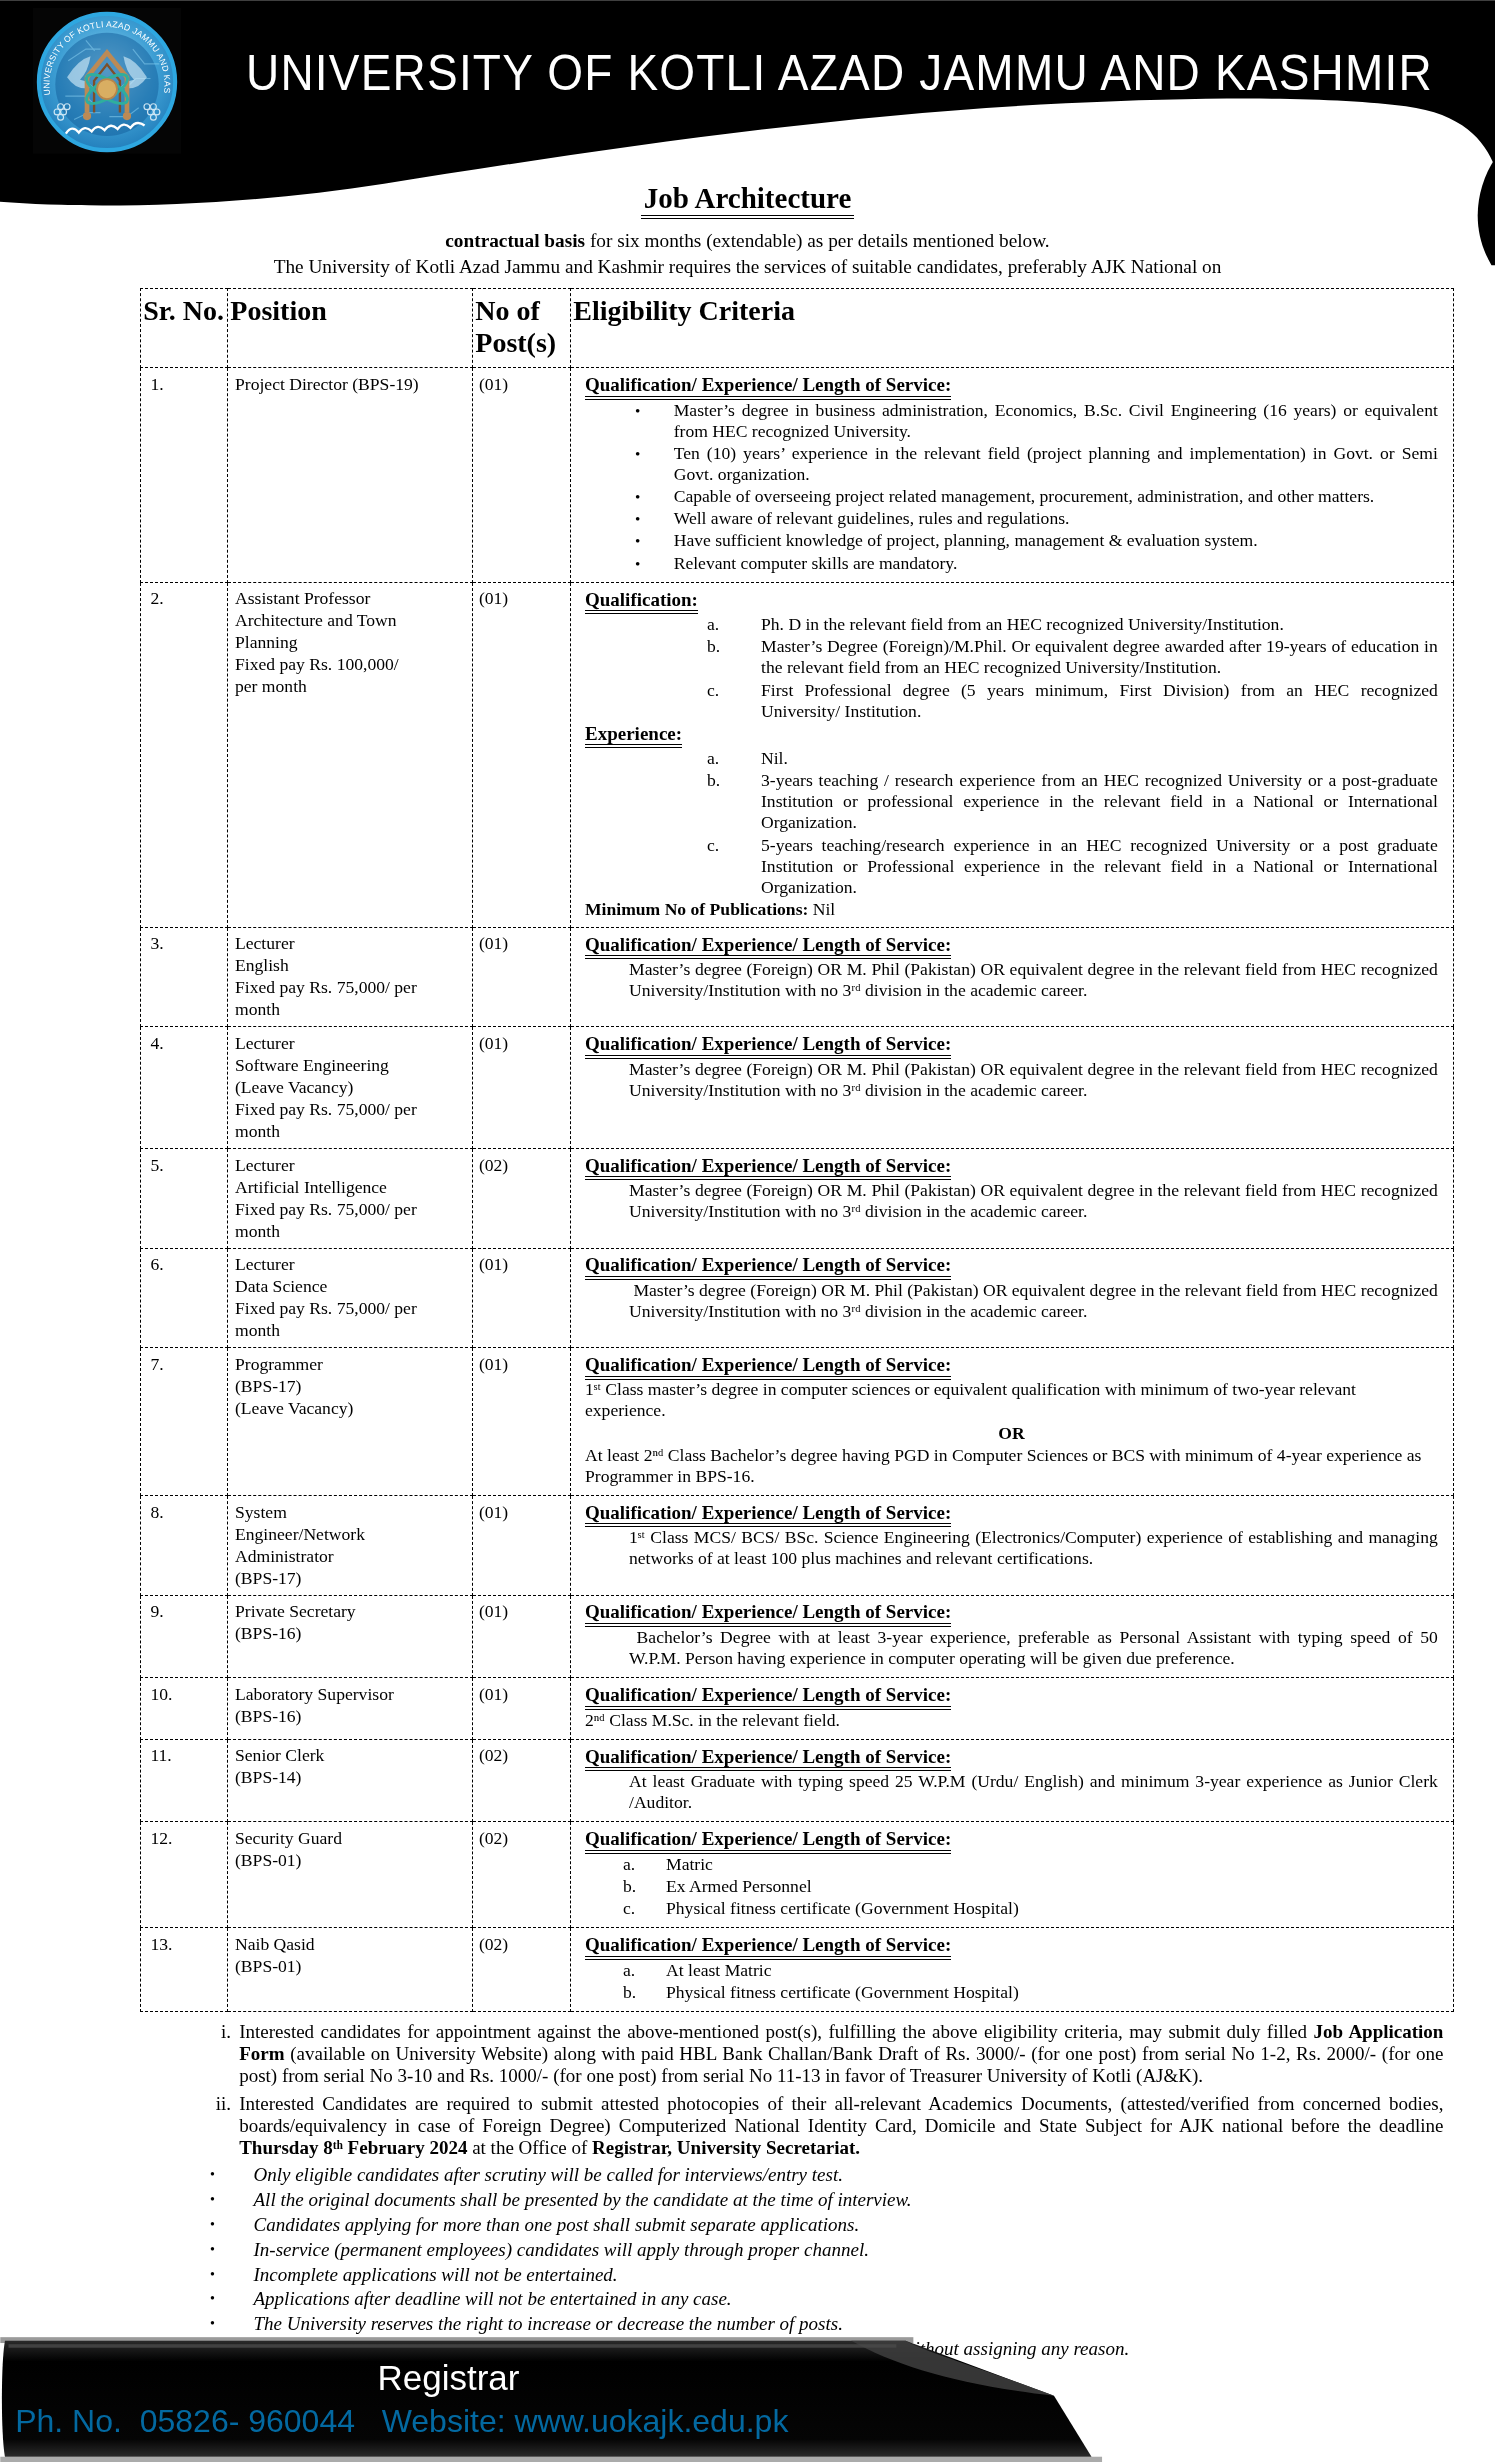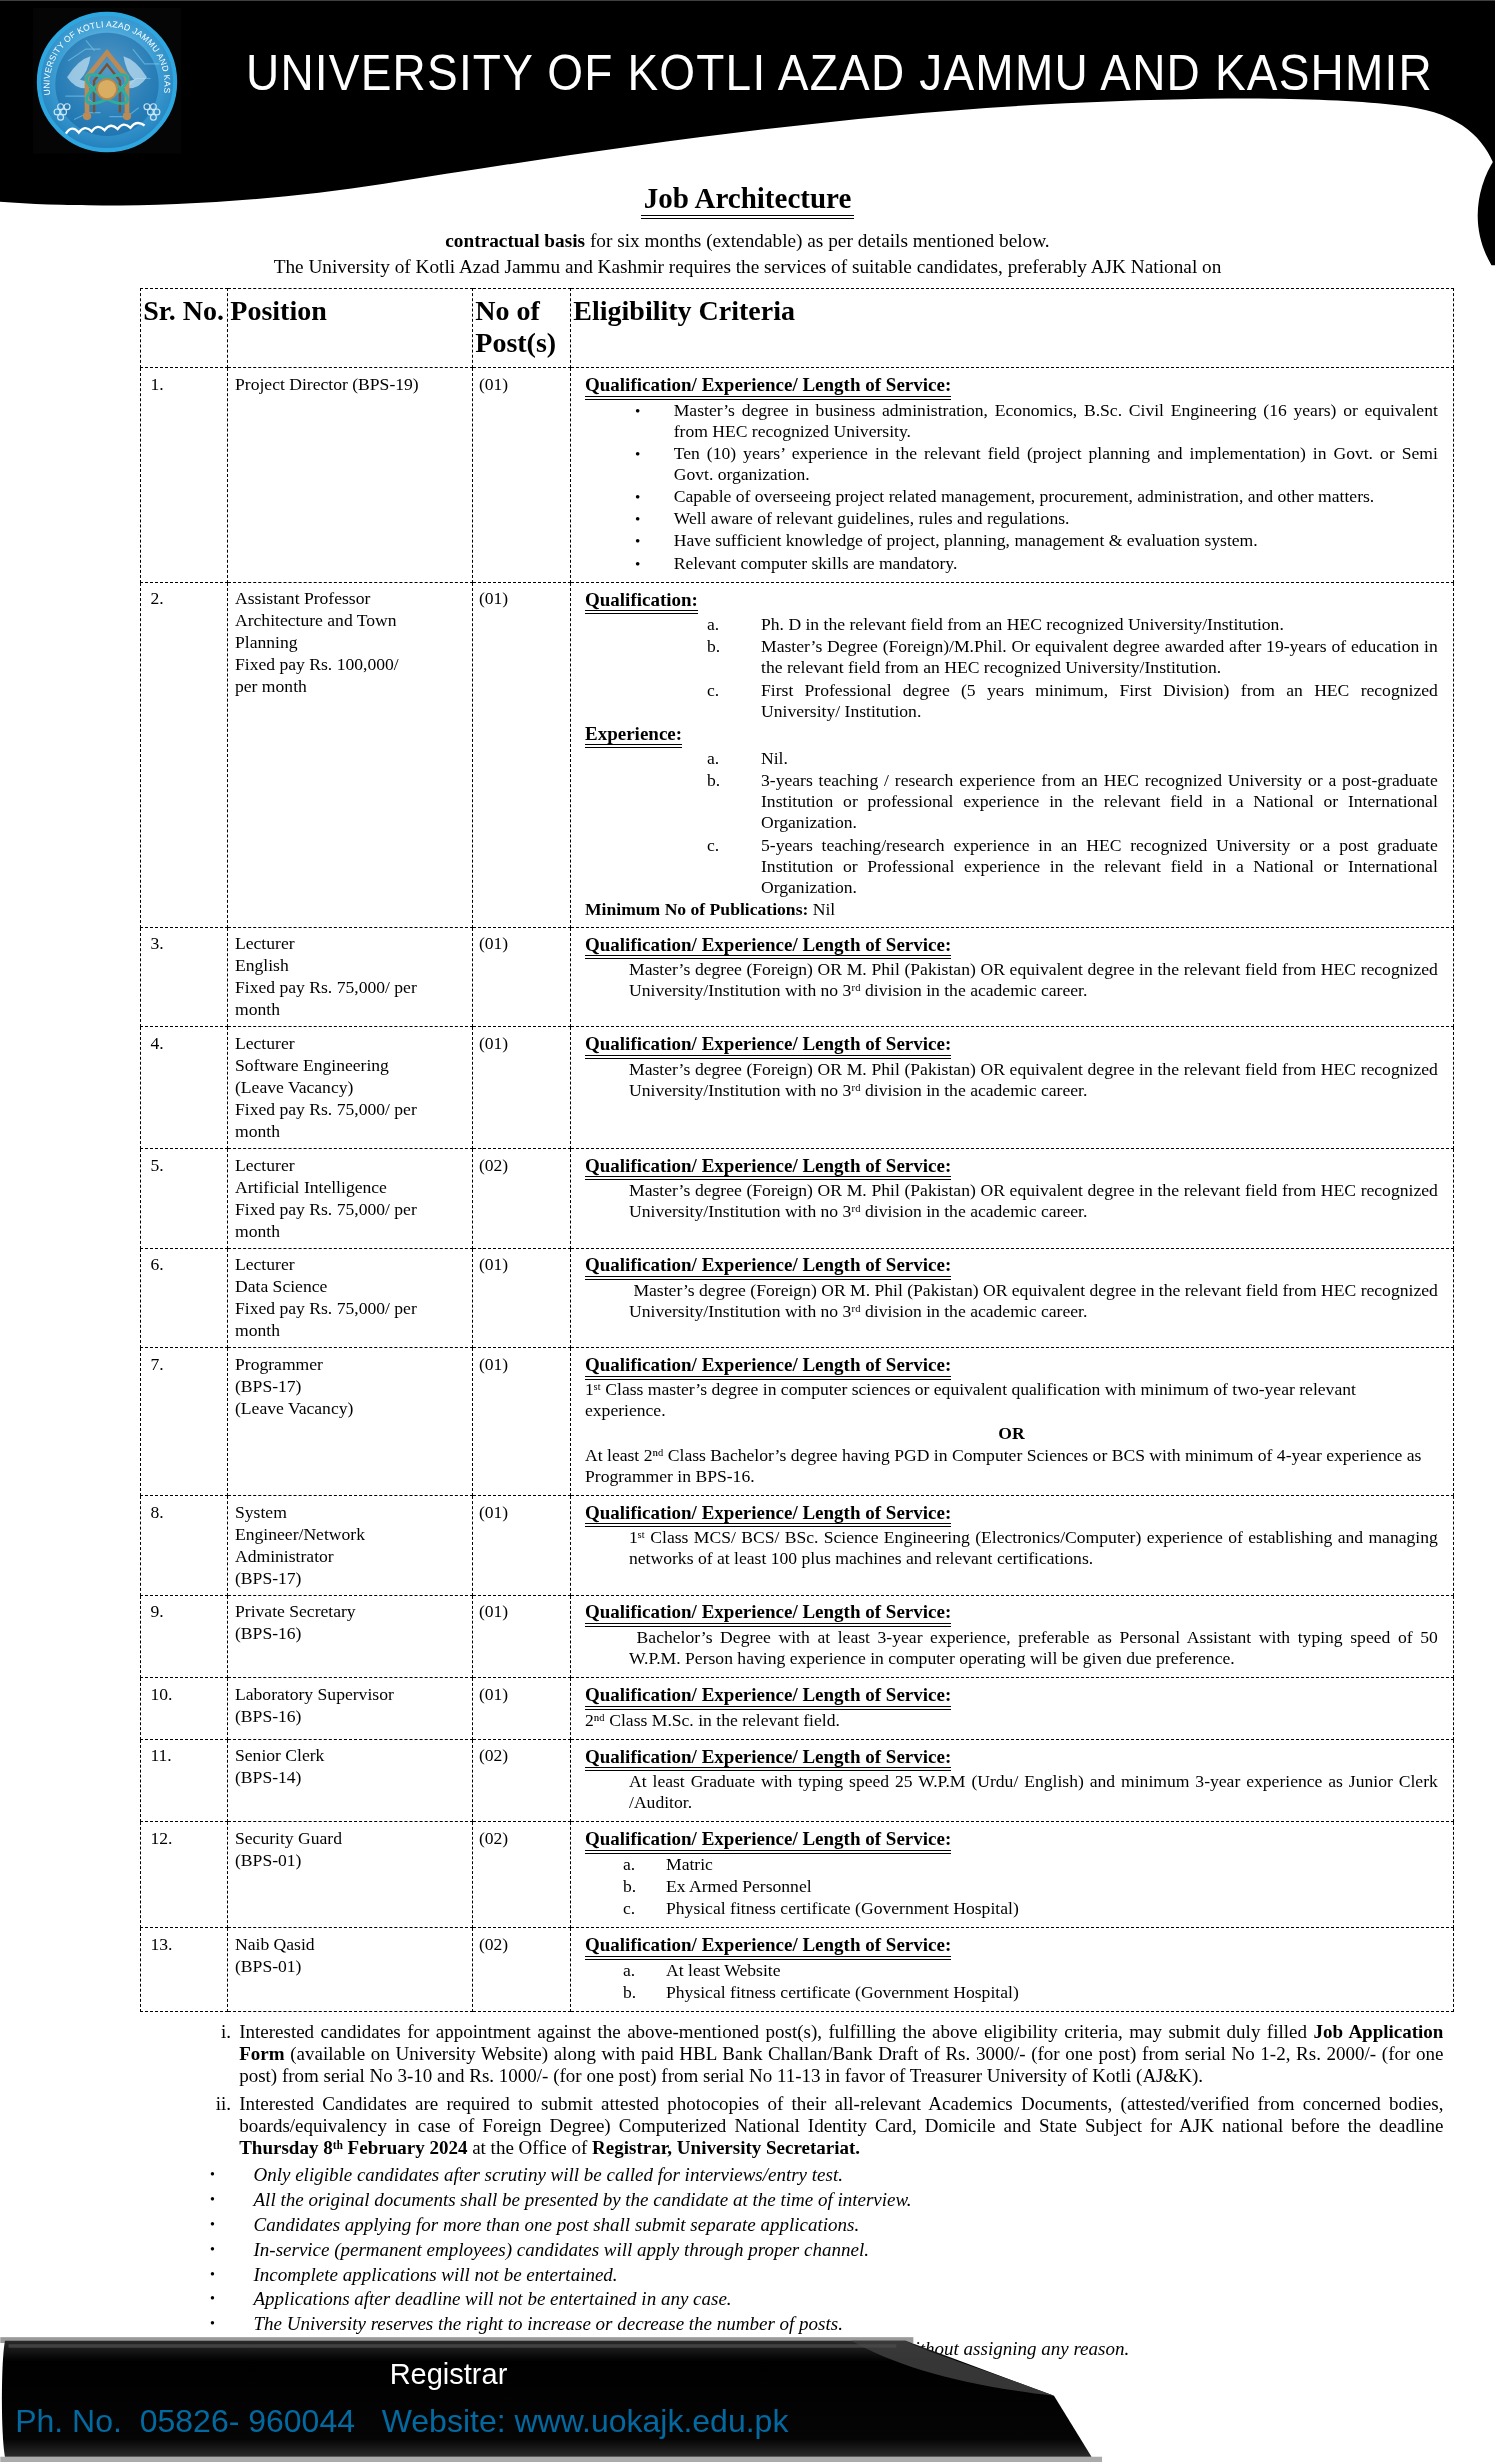--- a/index.html
+++ b/index.html
@@ -49,21 +49,21 @@
   .footnote-item{display:flex;margin-bottom:5.3px;}
   .footnote-marker{flex:none;width:35px;margin-left:56px;text-align:right;margin-right:8.2px;}
   .footnote-text{flex:1;text-align:justify;padding-right:10.6px;}
   .note-label{font-weight:bold;margin:5.9px 0 7px 36px;font-size:20px;}
   .note-bullet-item{display:flex;margin:0 0 2.9px 70px;}
   .note-bullet-icon{flex:none;width:13px;margin-right:30.5px;font-size:14px;}
   .note-bullet-text{flex:1;font-style:italic;}
   
   .footer-ribbon{position:absolute;left:0;top:2336px;width:1495px;height:126px;}
   .registrar-label{position:absolute;left:0;top:2358px;width:897px;text-align:center;
-        font-family:"Liberation Sans", sans-serif;font-size:29px;color:#fff;}
+        font-family:"Liberation Sans", sans-serif;font-size:35px;color:#fff;}
   .contact-line{position:absolute;left:15.2px;top:2403px;font-family:"Liberation Sans", sans-serif;
         font-size:32px;color:#0369a1;white-space:pre;}
 </style>
 </head>
 <body>
 
 <div class="page">
 
   <svg class="header-banner" viewBox="0 0 2550 460" aria-hidden="true">
     <path fill="#000000" d="M0,0 H2550 V285 C2532,238 2494,194 2398,181 C2278,165 2075,164 1818,176 C1428,194 1015,256 655,313 C415,351 165,357 0,344 Z"></path>
@@ -375,21 +375,21 @@
             <td class="sr-cell">13.</td>
             <td class="position-cell">
               <div>Naib Qasid</div>
               <div>(BPS-01)</div>
             </td>
             <td class="posts-cell">(02)</td>
             <td class="criteria-cell">
               <div class="crit-header"><span class="du">Qualification/ Experience/ Length of Service:</span></div>
               <div class="li letter shallow">
                 <span class="marker">a.</span>
-                <span class="li-text"><span>At least Website</span></span>
+                <span class="li-text"><span>At least Matric</span></span>
               </div>
               <div class="li letter shallow">
                 <span class="marker">b.</span>
                 <span class="li-text"><span>Physical fitness certificate (Government Hospital)</span></span>
               </div>
             </td>
           </tr>
         </tbody>
     </table>
 

